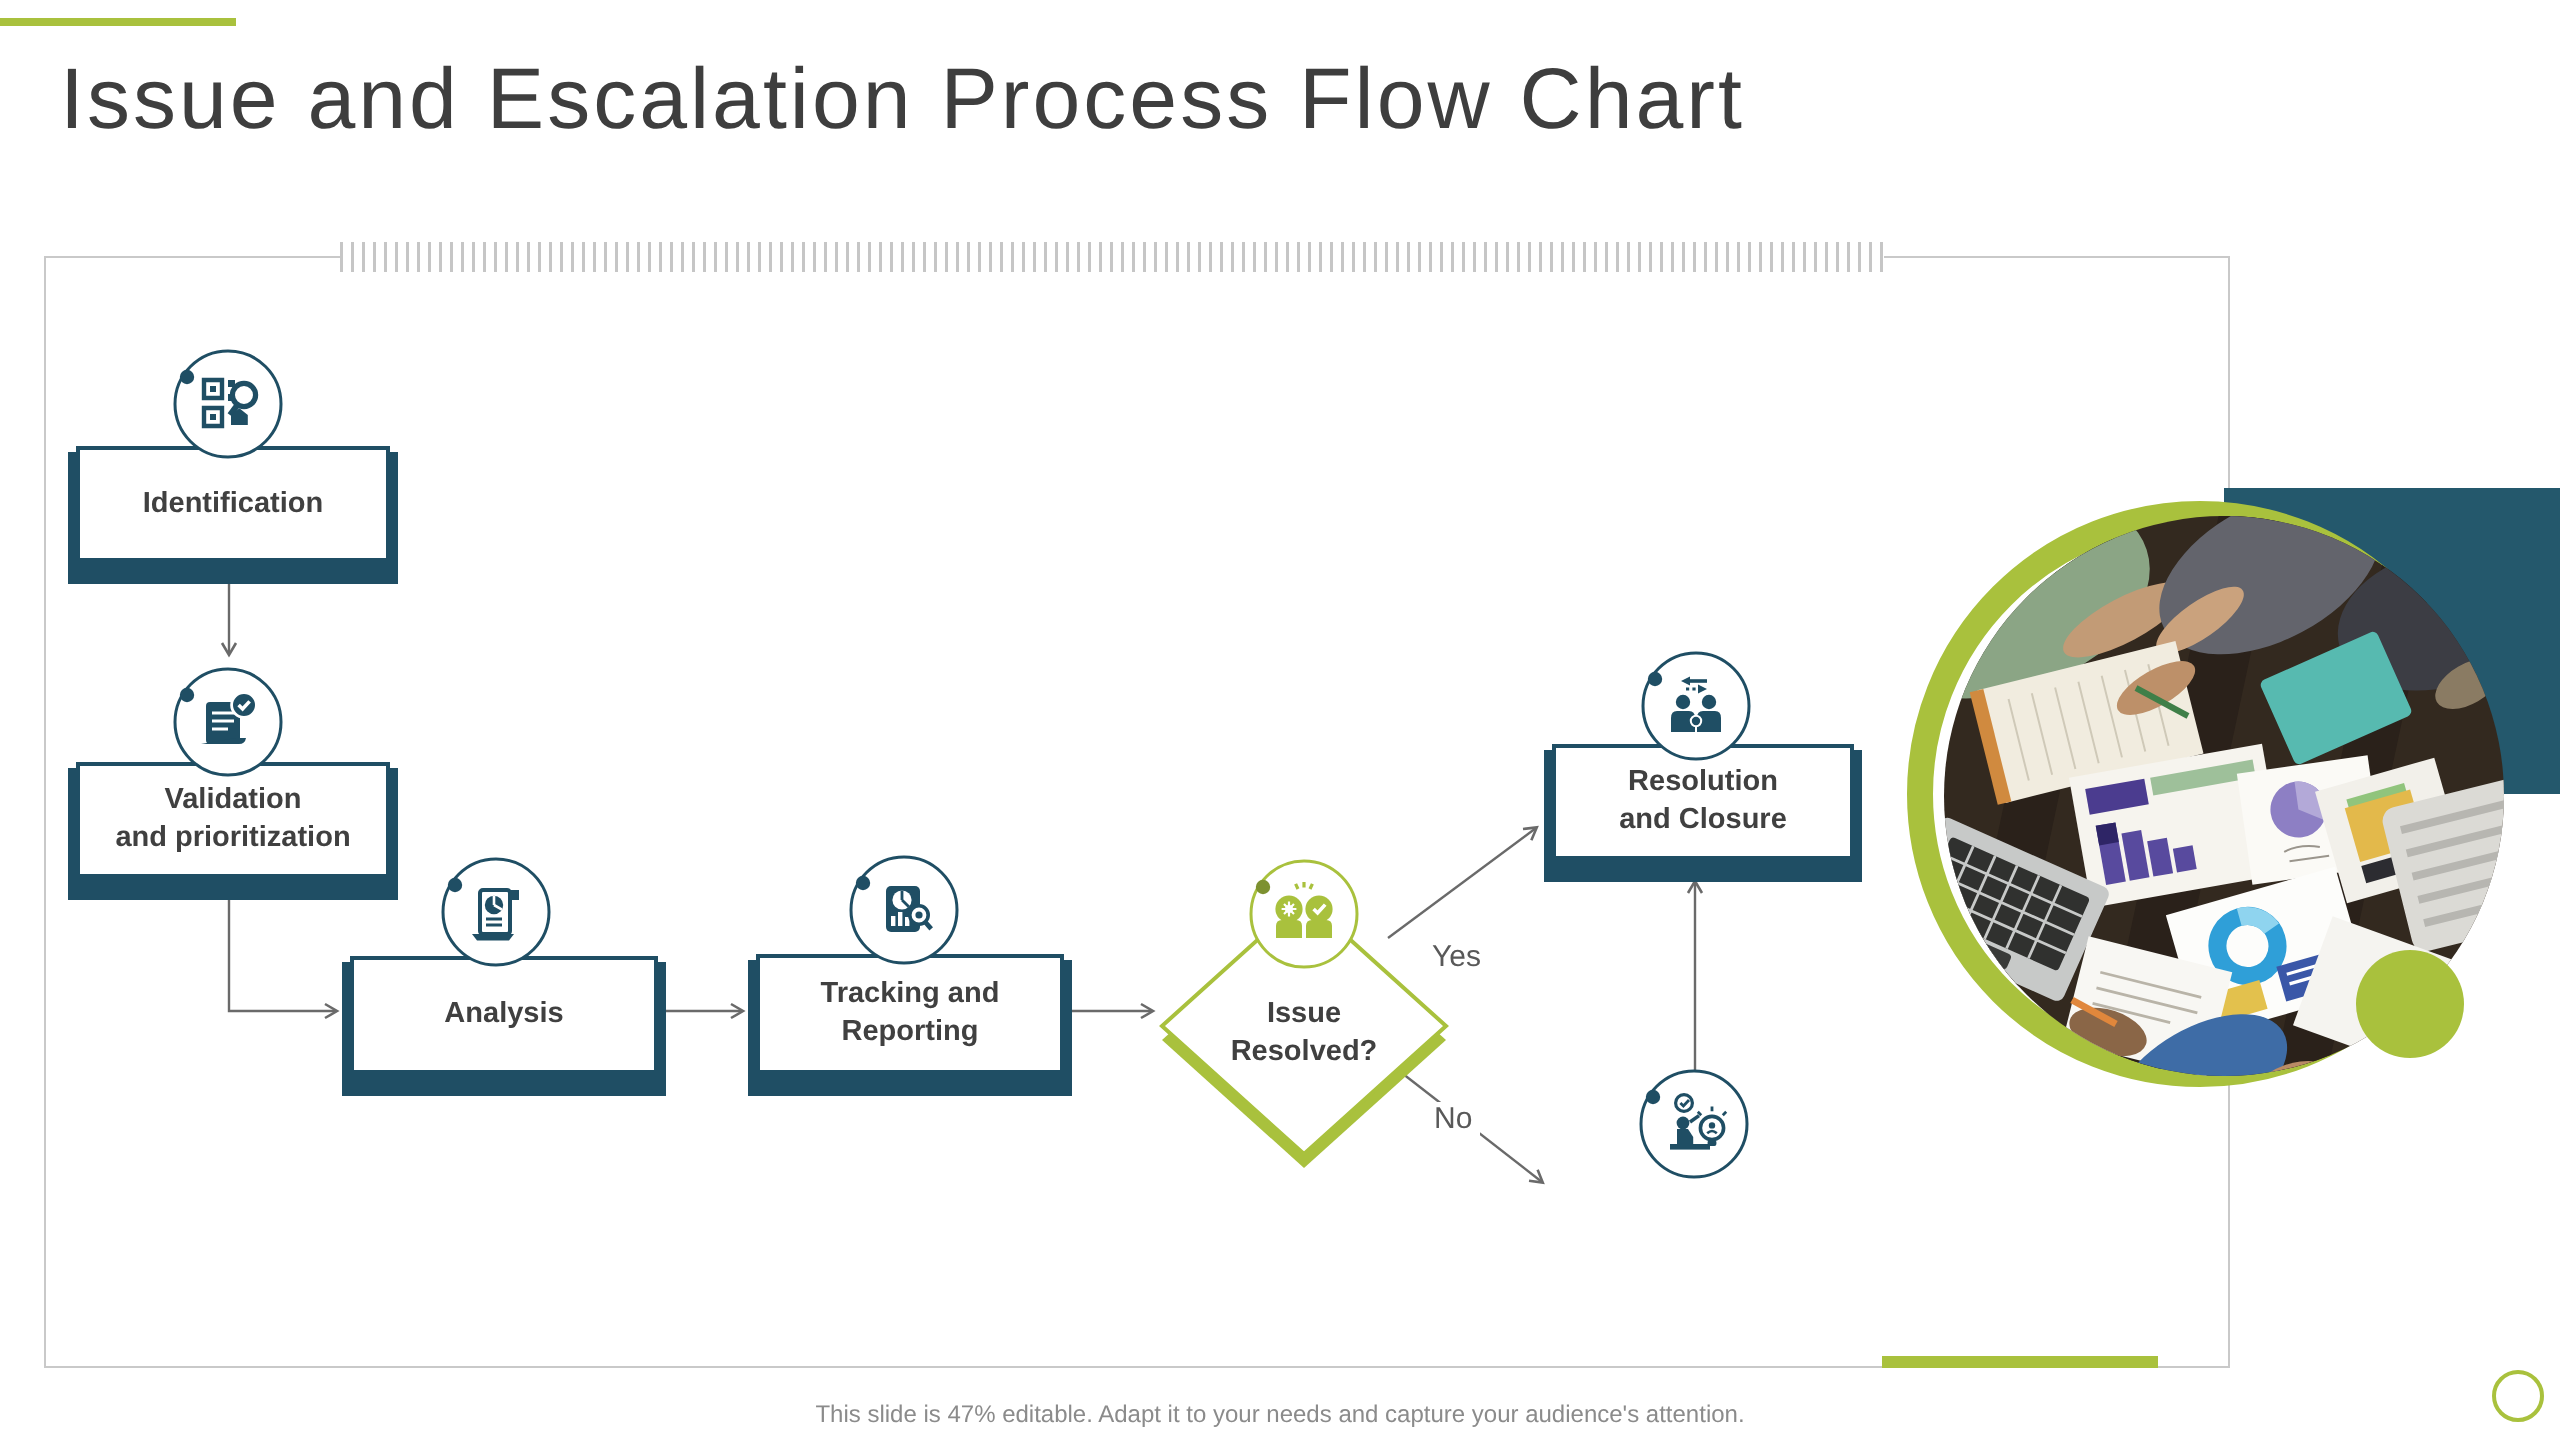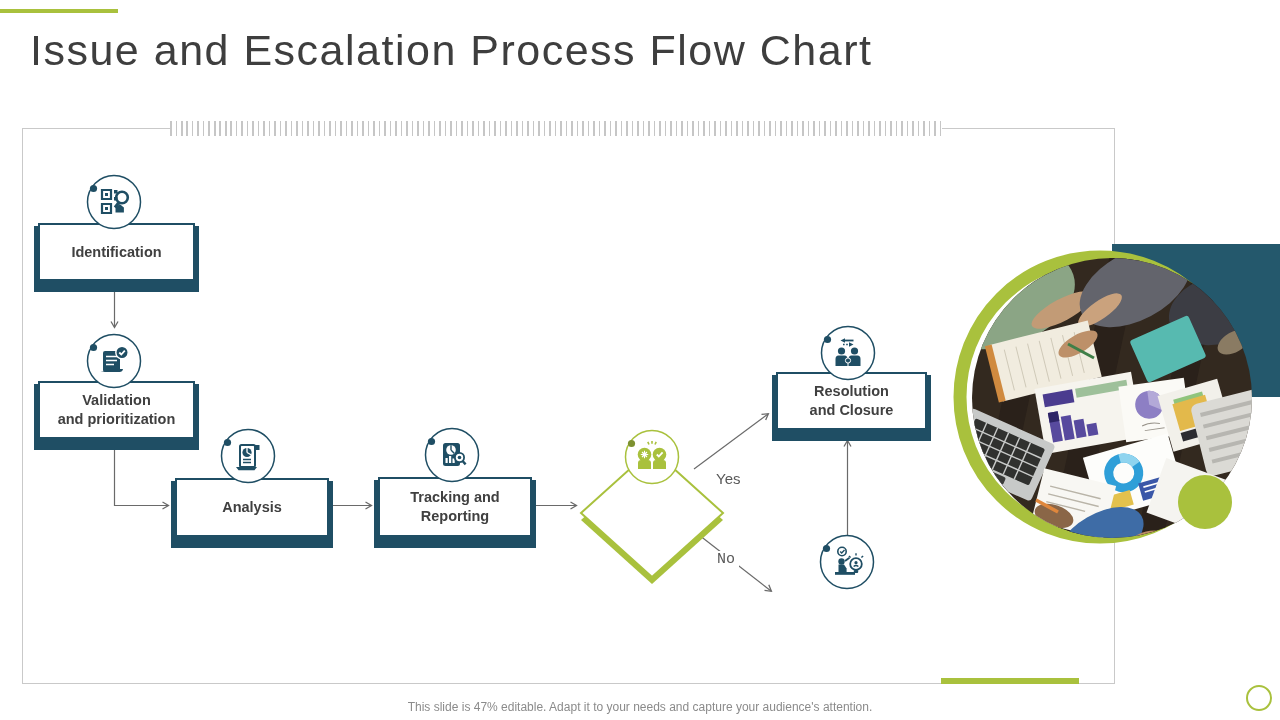--- a/index.html
+++ b/index.html
@@ -20,21 +20,21 @@
   .teal-block { position:absolute; left:1112px; top:244px; width:168px; height:153px; background:var(--teal-block,#24586c); z-index:4; }
   .photo-svg { position:absolute; left:950px; top:248px; z-index:6; }
   .bottom-bar { position:absolute; left:941px; top:678px; width:138px; height:6px; background:var(--lime,#a9c13d); z-index:7; }
   .corner-ring { position:absolute; left:1246px; top:685px; width:22px; height:22px; border:2px solid var(--lime,#a9c13d); border-radius:50%; z-index:2; }
   
   .footer { position:absolute; left:0; top:700px; width:1280px; text-align:center; font-size:12px; color:var(--footer-text,#8b8b8b); z-index:2; }
   
   .connectors { position:absolute; left:0; top:0; width:1280px; height:720px; z-index:5; }
   .branch-label { position:absolute; z-index:6; background:#fff; padding:0 4px; font-size:15px; color:var(--body-text,#595959); }
   #lbl-yes { left:712px; top:438px;margin-top:32px; }
-  #lbl-no  { left:713px; top:551px;font-family:Liberation Mono, monospace; }
+  #lbl-no  { left:713px; top:551px; }
   
   .node { position:absolute; z-index:10; background:#fff; border:2px solid var(--navy,#1f4e64);
           display:flex; flex-direction:column; align-items:center; justify-content:center;
           box-shadow:0 7px 0 4px var(--navy,#1f4e64); }
   .node-line { font-size:14.5px; font-weight:bold; color:var(--label-text,#404040); line-height:1.3; white-space:nowrap;text-align:center; }
   #n-identification { left:38px;  top:223px; width:153px; height:54px; }
   #n-validation     { left:38px;  top:381px; width:153px; height:54px; }
   #n-analysis       { left:175px; top:478px; width:150px; height:55px; }
   #n-tracking       { left:378px; top:477px; width:150px; height:56px; }
   #n-resolution     { left:776px; top:372px; width:147px; height:54px; }
@@ -100,20 +100,24 @@
   <div class="node" id="n-resolution">
     <div class="node-line">Resolution</div>
     <div class="node-line">and Closure</div>
   </div>
 
   <div class="diamond-wrap">
     <svg width="164" height="156" viewBox="0 0 164 156">
       <polygon points="82,18 153,82 82,146 11,82" fill="var(--lime,#a9c13d)"></polygon>
       <polygon points="82,11 153,75 82,139 11,75" fill="#ffffff" stroke="var(--lime,#a9c13d)" stroke-width="2"></polygon>
     </svg>
+    <div class="diamond-text">
+      <div class="node-line">Issue</div>
+      <div class="node-line">Resolved?</div>
+    </div>
   </div>
 
   <div class="icon-circle" id="ic-identification">
     <svg width="56" height="56" viewBox="0 0 56 56">
       <circle cx="28" cy="28" r="26.5" fill="#fff" stroke="var(--navy,#1f4e64)" stroke-width="1.5"></circle>
       <circle cx="7.5" cy="14.5" r="3.6" fill="var(--navy,#1f4e64)"></circle>
       <g fill="var(--navy,#1f4e64)">
         <path d="M16 16h9v9h-9z" fill="none" stroke="var(--navy,#1f4e64)" stroke-width="2.2"></path>
         <rect x="19" y="19" width="3" height="3"></rect>
         <path d="M16 30h9v9h-9z" fill="none" stroke="var(--navy,#1f4e64)" stroke-width="2.2"></path>

